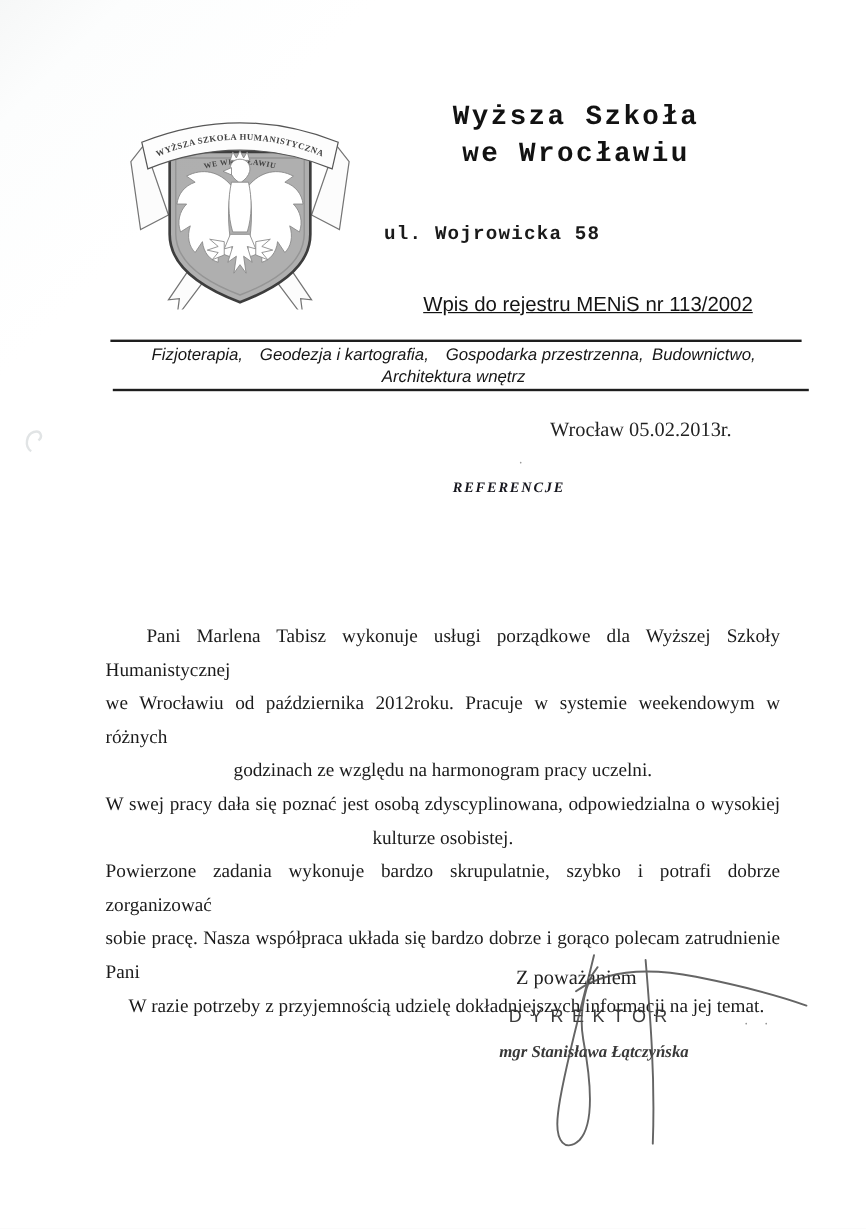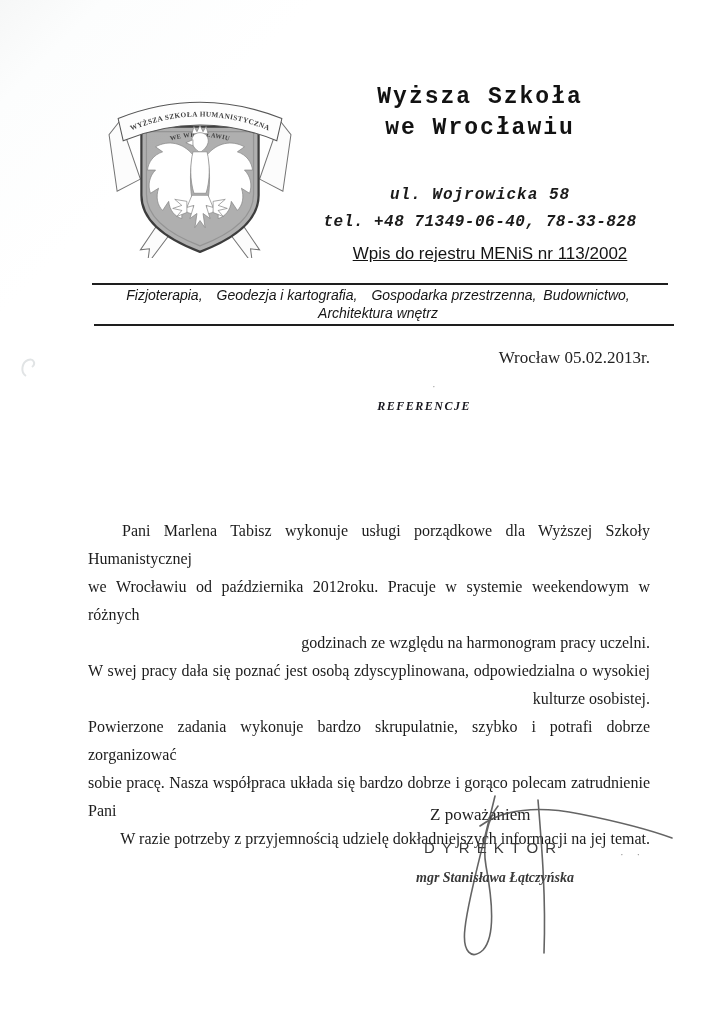--- a/index.html
+++ b/index.html
@@ -10,55 +10,55 @@
       #ffffff;
     font-family:"Liberation Serif",serif;color:#1d1d1d;overflow:hidden;
   }
   
   .school-name{
     position:absolute;left:320px;top:82px;width:320px;text-align:center;
     font-family:"Liberation Mono","DejaVu Sans Mono",monospace;
     font-weight:700;font-size:23px;line-height:31px;letter-spacing:2px;color:#121212;
   }
   .addr{
-    position:absolute;left:320px;top:186px;width:320px;text-align:center;
+    position:absolute;left:320px;top:186px;width:320px;text-align:left;
     font-family:"Liberation Mono","DejaVu Sans Mono",monospace;
-    font-weight:700;font-style:italic;font-size:16px;letter-spacing:1px;color:#1a1a1a;
+    font-weight:700;font-size:16px;letter-spacing:1px;color:#1a1a1a;
   }
   .phone{
     position:absolute;left:260px;top:213px;width:440px;text-align:center;
     font-family:"Liberation Mono","DejaVu Sans Mono",monospace;
     font-weight:700;font-style:italic;font-size:16px;letter-spacing:0.5px;color:#1a1a1a;
   }
   .registry{
     position:absolute;left:290px;top:244px;width:400px;text-align:center;
     font-family:"Liberation Sans",sans-serif;font-size:17px;color:#141414;text-decoration:underline;
   }
   .rule{position:absolute;height:2px;background:#1e1e1e;}
   .rule1{left:92px;top:283px;width:576px;}
   .rule2{left:94px;top:324px;width:580px;}
   .fields{
     position:absolute;left:68px;top:286px;width:620px;text-align:center;
     font-family:"Liberation Sans",sans-serif;font-style:italic;
     font-size:14px;line-height:18px;color:#161616;
   }
   .dateline{
-    position:absolute;left:418px;top:348px;width:232px;text-align:right;
+    position:absolute;left:418px;top:348px;width:232px;text-align:center;
     font-size:17px;color:#232323;
   }
   .doc-title{
     position:absolute;left:291px;top:399px;width:180px;text-align:right;
     font-weight:700;font-size:12px;letter-spacing:1.5px;color:#17171f;font-style:italic;
   }
   .body-text{
     position:absolute;left:88px;top:477px;width:562px;
     font-size:16px;line-height:28px;color:#1b1b1b;
   }
   .body-text .jl{text-align:justify;text-align-last:justify;}
-  .body-text .ll{text-align:right;}
+  .body-text .ll{text-align:center;}
   .closing{position:absolute;left:390px;top:805px;font-size:17px;color:#222;margin-left:40px;}
   .role{
     position:absolute;left:424px;top:839px;
     font-family:"Liberation Sans",sans-serif;font-size:15px;
     letter-spacing:7px;color:#3b3b3b;
   }
   .stamp-name{
     position:absolute;left:416px;top:870px;
     font-style:italic;font-weight:700;font-size:14px;color:#383838;
     filter:blur(.2px);
@@ -109,21 +109,20 @@
       <path d="M82,124 L70,122 L77,128 L68,131 L77,133 L72,139 L82,135 Z"></path>
       <path d="M108,124 L120,122 L113,128 L122,131 L113,133 L118,139 L108,135 Z"></path>
     </g>
   </svg>
 
   <div class="school-name">
     <div>Wyższa Szkoła</div>
     <div>we Wrocławiu</div>
   </div>
   <div class="addr">ul. Wojrowicka 58</div>
-  <div class="phone">tel. +48 71349-06-40, 78-33-828</div>
   <div class="registry">Wpis do rejestru MENiS nr 113/2002</div>
 
   <div class="rule rule1"></div>
   <div class="fields">
     <div>Fizjoterapia, Geodezja i kartografia, Gospodarka przestrzenna, Budownictwo,</div>
     <div>Architektura wnętrz</div>
   </div>
   <div class="rule rule2"></div>
 
   <div class="dateline">Wrocław 05.02.2013r.</div>

